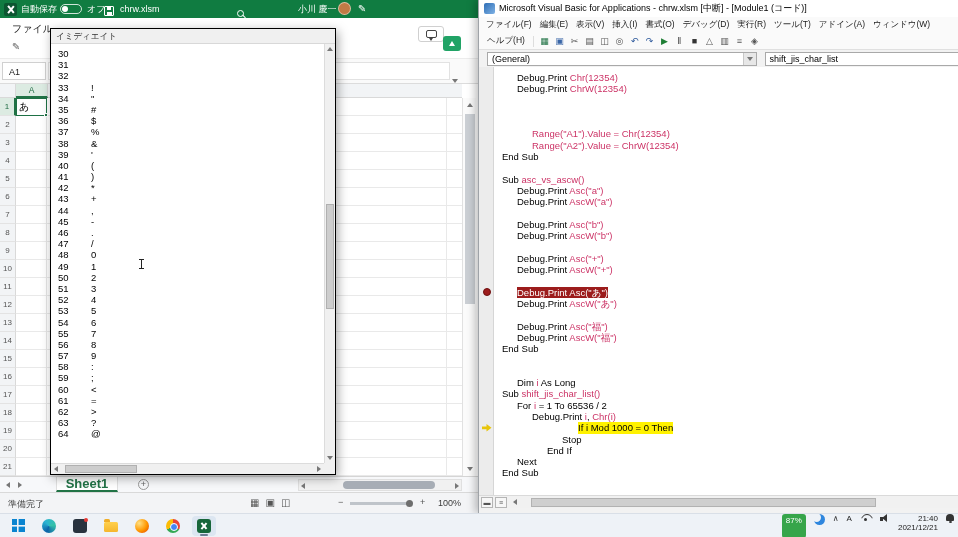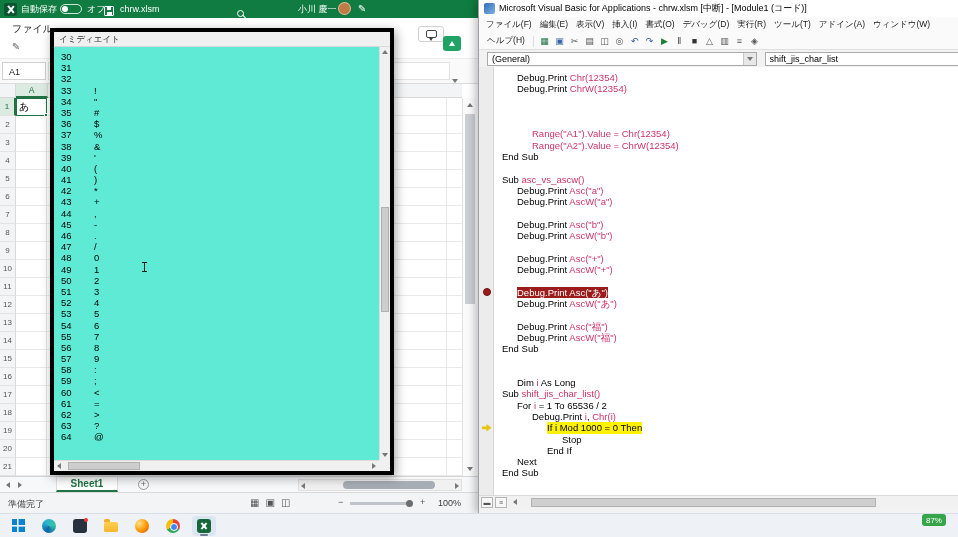--- a/index.html
+++ b/index.html
@@ -60,37 +60,37 @@
 .xl-vscroll{position:absolute;left:462px;top:98px;width:14px;height:378px;background:#FBFBFB;border-left:1px solid #E1E1E1;}
 .xl-vthumb{position:absolute;left:2px;top:16px;width:10px;height:190px;background:#CBCFD4;}
 .sb-ar{position:absolute;left:4px;}
 .tri-up{width:0;height:0;border-left:3px solid transparent;border-right:3px solid transparent;border-bottom:4px solid #777;}
 .tri-down{width:0;height:0;border-left:3px solid transparent;border-right:3px solid transparent;border-top:4px solid #777;}
 .tri-left{width:0;height:0;border-top:3px solid transparent;border-bottom:3px solid transparent;border-right:4px solid #777;}
 .tri-right{width:0;height:0;border-top:3px solid transparent;border-bottom:3px solid transparent;border-left:4px solid #777;}
 
 .xl-sheetrow{position:absolute;left:0;top:476px;width:478px;height:16px;background:#F7F8FA;border-top:1px solid #D5D5D5;}
 .xl-shnav{position:absolute;top:5px;}
-.xl-sheettab{position:absolute;left:56px;top:0;width:62px;height:15px;background:#fff;border-bottom:2px solid #217346;color:#217346;font-weight:bold;font-size:10px;text-align:center;line-height:14px;border-left:1px solid #E0E0E0;border-right:1px solid #E0E0E0;}
+.xl-sheettab{position:absolute;left:56px;top:0;width:62px;height:15px;background:#fff;border-bottom:2px solid #217346;color:#217346;font-weight:bold;font-size:13px;text-align:center;line-height:14px;border-left:1px solid #E0E0E0;border-right:1px solid #E0E0E0;}
 .xl-addsheet{position:absolute;left:138px;top:2px;width:11px;height:11px;border:1px solid #999;border-radius:50%;color:#666;font-size:9px;line-height:9px;text-align:center;}
 .xl-hscroll{position:absolute;left:298px;top:2px;width:164px;height:12px;background:#F1F1F1;border:1px solid #E0E0E0;}
 .xl-hthumb{position:absolute;left:44px;top:1px;width:92px;height:8px;background:#A7ADB5;border-radius:4px;}
 
 .xl-status{position:absolute;left:0;top:492px;width:478px;height:21px;background:#F3F4F6;border-top:1px solid #D9D9D9;font-size:9px;color:#3A3A3A;}
 .xl-mode{position:absolute;left:8px;top:5px;}
 .xl-views{position:absolute;left:250px;top:4px;display:flex;gap:6px;}
 .xl-view{font-size:10px;color:#555;}
 .xl-zoom-out{position:absolute;left:338px;top:4px;color:#555;}
 .xl-zoomtrack{position:absolute;left:350px;top:9px;width:62px;height:3px;background:#BFC4CA;}
 .xl-zoomknob{position:absolute;left:56px;top:-2px;width:7px;height:7px;border-radius:50%;background:#6E6E6E;}
 .xl-zoom-in{position:absolute;left:420px;top:4px;color:#555;}
 .xl-zoomv{position:absolute;left:438px;top:5px;}
 
 
-.imm{position:absolute;left:50px;top:28px;width:344px;height:447px;background:#5eead4;border:4px solid #000000;box-shadow:2px 3px 10px rgba(0,0,0,.35);}
+.imm{position:absolute;left:50px;top:28px;width:286px;height:447px;background:#ffffff;border:1px solid #000000;box-shadow:2px 3px 10px rgba(0,0,0,.35);}
 .imm-title{height:15px;background:#F0F0F0;border-bottom:1px solid #D8D8D8;font-size:8.5px;color:#333;padding-left:5px;line-height:15px;}
 .imm-body{position:absolute;left:0;top:15px;right:11px;bottom:11px;overflow:hidden;font-family:"DejaVu Sans Mono",monospace;font-size:9.5px;color:#000;padding:4px 0 0 7px;}
 .imm-line{height:11.2px;line-height:11.2px;white-space:pre;}
 .imm-num{display:inline-block;width:33px;}
 .imm-vs{position:absolute;right:0;top:15px;bottom:11px;width:11px;background:#F0F0F0;border-left:1px solid #DCDCDC;}
 .imm-vthumb{position:absolute;left:1px;top:160px;width:8px;height:105px;background:#CDCDCD;border:1px solid #B0B0B0;}
 .imm-hs{position:absolute;left:0;bottom:0;right:11px;height:11px;background:#F0F0F0;border-top:1px solid #DCDCDC;}
 .imm-hthumb{position:absolute;left:14px;top:1px;width:72px;height:8px;background:#CDCDCD;border:1px solid #B0B0B0;}
 .imm-corner{position:absolute;right:0;bottom:0;width:11px;height:11px;background:#F0F0F0;}
 .imm-caret{position:absolute;left:90px;top:230px;width:1px;height:10px;background:#222;}
@@ -150,21 +150,21 @@
 .ti-mail::after{content:"";position:absolute;right:-1px;top:-1px;width:4px;height:4px;border-radius:50%;background:#E53935;}
 .ti-folder{width:14px;height:10px;background:linear-gradient(#FFD04D,#F5B62E);border-radius:1.5px;position:relative;margin-top:2px;}
 .ti-folder::before{content:"";position:absolute;top:-2.5px;left:0;width:6px;height:3px;background:#F0AD27;border-radius:1.5px 1.5px 0 0;}
 .ti-firefox{border-radius:50%;background:radial-gradient(circle at 30% 30%,#FFE082,#FF9800 55%,#E65100 90%);}
 .ti-chrome{border-radius:50%;background:conic-gradient(#EA4335 0 120deg,#34A853 120deg 240deg,#FBBC05 240deg 360deg);position:relative;}
 .ti-chrome::after{content:"";position:absolute;left:4px;top:4px;width:6px;height:6px;border-radius:50%;background:#4285F4;border:1.5px solid #fff;}
 .ti-excel{background:#17663A;border-radius:3px;position:relative;}
 .ti-excel::before,.ti-excel::after{content:"";position:absolute;left:6px;top:3px;width:1.6px;height:8px;background:#fff;}
 .ti-excel::before{transform:rotate(40deg);}
 .ti-excel::after{transform:rotate(-40deg);}
-.tb-right{position:absolute;right:4px;top:0;height:24px;display:flex;align-items:center;gap:8px;font-size:8px;color:#222;flex-direction:column;}
+.tb-right{position:absolute;right:4px;top:0;height:24px;display:flex;gap:8px;font-size:8px;color:#222;}
 .tb-batt{background:#36A54A;color:#fff;border-radius:3px;padding:1.5px 4px;font-size:8px;}
 .moon{width:11px;height:11px;border-radius:50%;box-shadow:inset -3px -2px 0 1px #2E86DE;}
 .tb-chev{font-size:8px;color:#333;}
 .wifi{position:relative;width:12px;height:9px;}
 .wifi::before{content:"";position:absolute;left:1px;top:0;width:10px;height:10px;border:1.3px solid #333;border-radius:50%;clip-path:polygon(0 0,100% 0,100% 35%,0 35%);}
 .wifi::after{content:"";position:absolute;left:4.5px;top:4px;width:3px;height:3px;background:#333;border-radius:50%;}
 .spk{width:10px;height:9px;position:relative;}
 .spk::before{content:"";position:absolute;left:0;top:2.5px;width:3px;height:4px;background:#333;}
 .spk::after{content:"";position:absolute;left:2px;top:0;border-top:4.5px solid transparent;border-bottom:4.5px solid transparent;border-right:5px solid #333;}
 .tb-clock{text-align:right;line-height:9px;font-size:8px;}
@@ -518,21 +518,21 @@
             <span class="code-text" style="padding-left: 23px;"><span class="hl"><span class="seg c-d">For </span><span class="seg c-m">i</span><span class="seg c-d"> = 1 To 65536 / 2</span></span></span>
           </div>
           <div class="code-line">
             <span class="gutter"></span>
             <span class="code-text" style="padding-left: 38px;"><span class="hl"><span class="seg c-d">Debug.Print </span><span class="seg c-m">i</span><span class="seg c-d">, </span><span class="seg c-m">Chr(i)</span></span></span>
           </div>
           <div class="code-line">
             <span class="gutter">
               <i class="cur-arrow"></i>
             </span>
-            <span class="code-text" style="padding-left: 53px;"><span class="hl hl-cur"><span class="seg c-d">If </span><span class="seg c-m">i</span><span class="seg c-d"> Mod 1000 = 0 Then</span></span></span>
+            <span class="code-text" style="padding-left: 84px;"><span class="hl hl-cur"><span class="seg c-d">If </span><span class="seg c-m">i</span><span class="seg c-d"> Mod 1000 = 0 Then</span></span></span>
           </div>
           <div class="code-line">
             <span class="gutter"></span>
             <span class="code-text" style="padding-left: 68px;"><span class="hl"><span class="seg c-d">Stop</span></span></span>
           </div>
           <div class="code-line">
             <span class="gutter"></span>
             <span class="code-text" style="padding-left: 53px;"><span class="hl"><span class="seg c-d">End If</span></span></span>
           </div>
           <div class="code-line">

